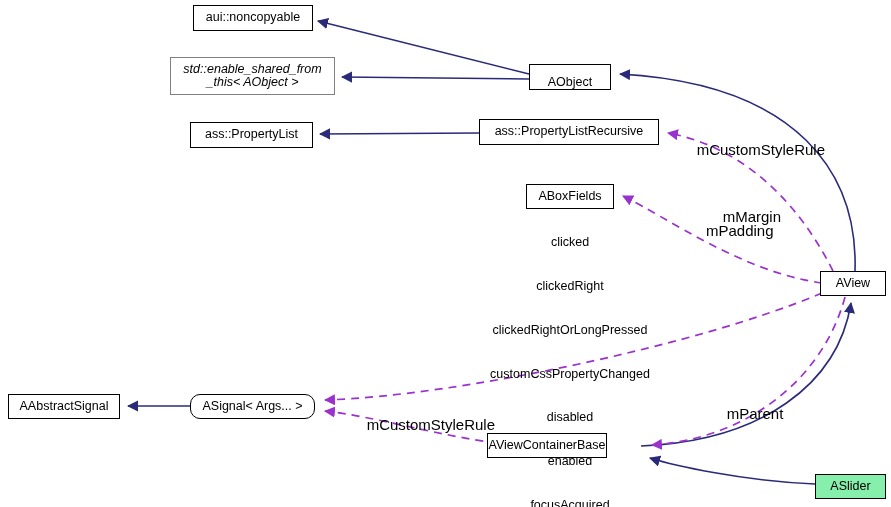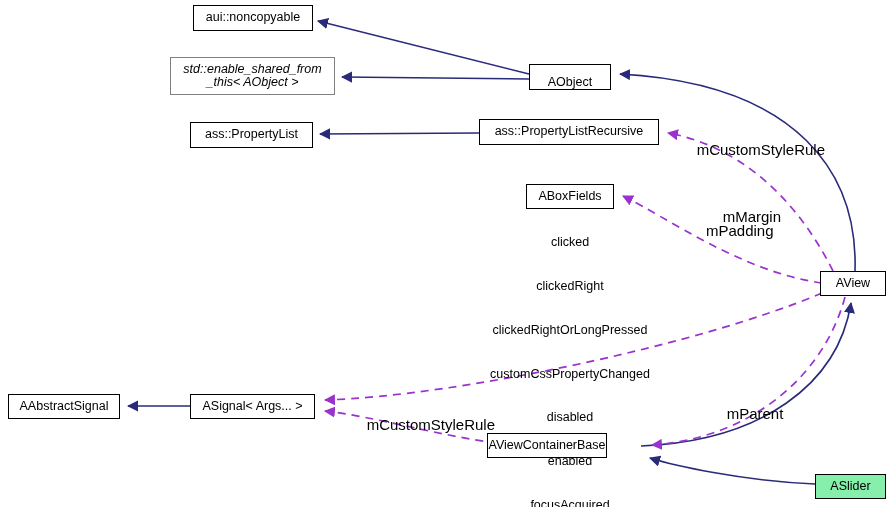--- a/index.html
+++ b/index.html
@@ -122,21 +122,21 @@
   </div>
 
   <div class="node" style="left:820px; top:271px; width:66px; height:25px;">
     <span>AView</span>
   </div>
 
   <div class="node" style="left:8px; top:394px; width:112px; height:25px;">
     <span>AAbstractSignal</span>
   </div>
 
-  <div class="node" style="left:190px; top:394px; width:125px; height:25px;">
+  <div class="node" style="left:190px; top:394px; width:125px; height:25px;border-radius:10px;">
     <span>ASignal&lt; Args... &gt;</span>
   </div>
 
   <div class="node" style="left:487px; top:433px; width:120px; height:25px;">
     <span>AViewContainerBase</span>
   </div>
 
   <div class="node gray-fill" style="left:815px; top:474px; width:71px; height:25px;">
     <span>ASlider</span>
   </div>

